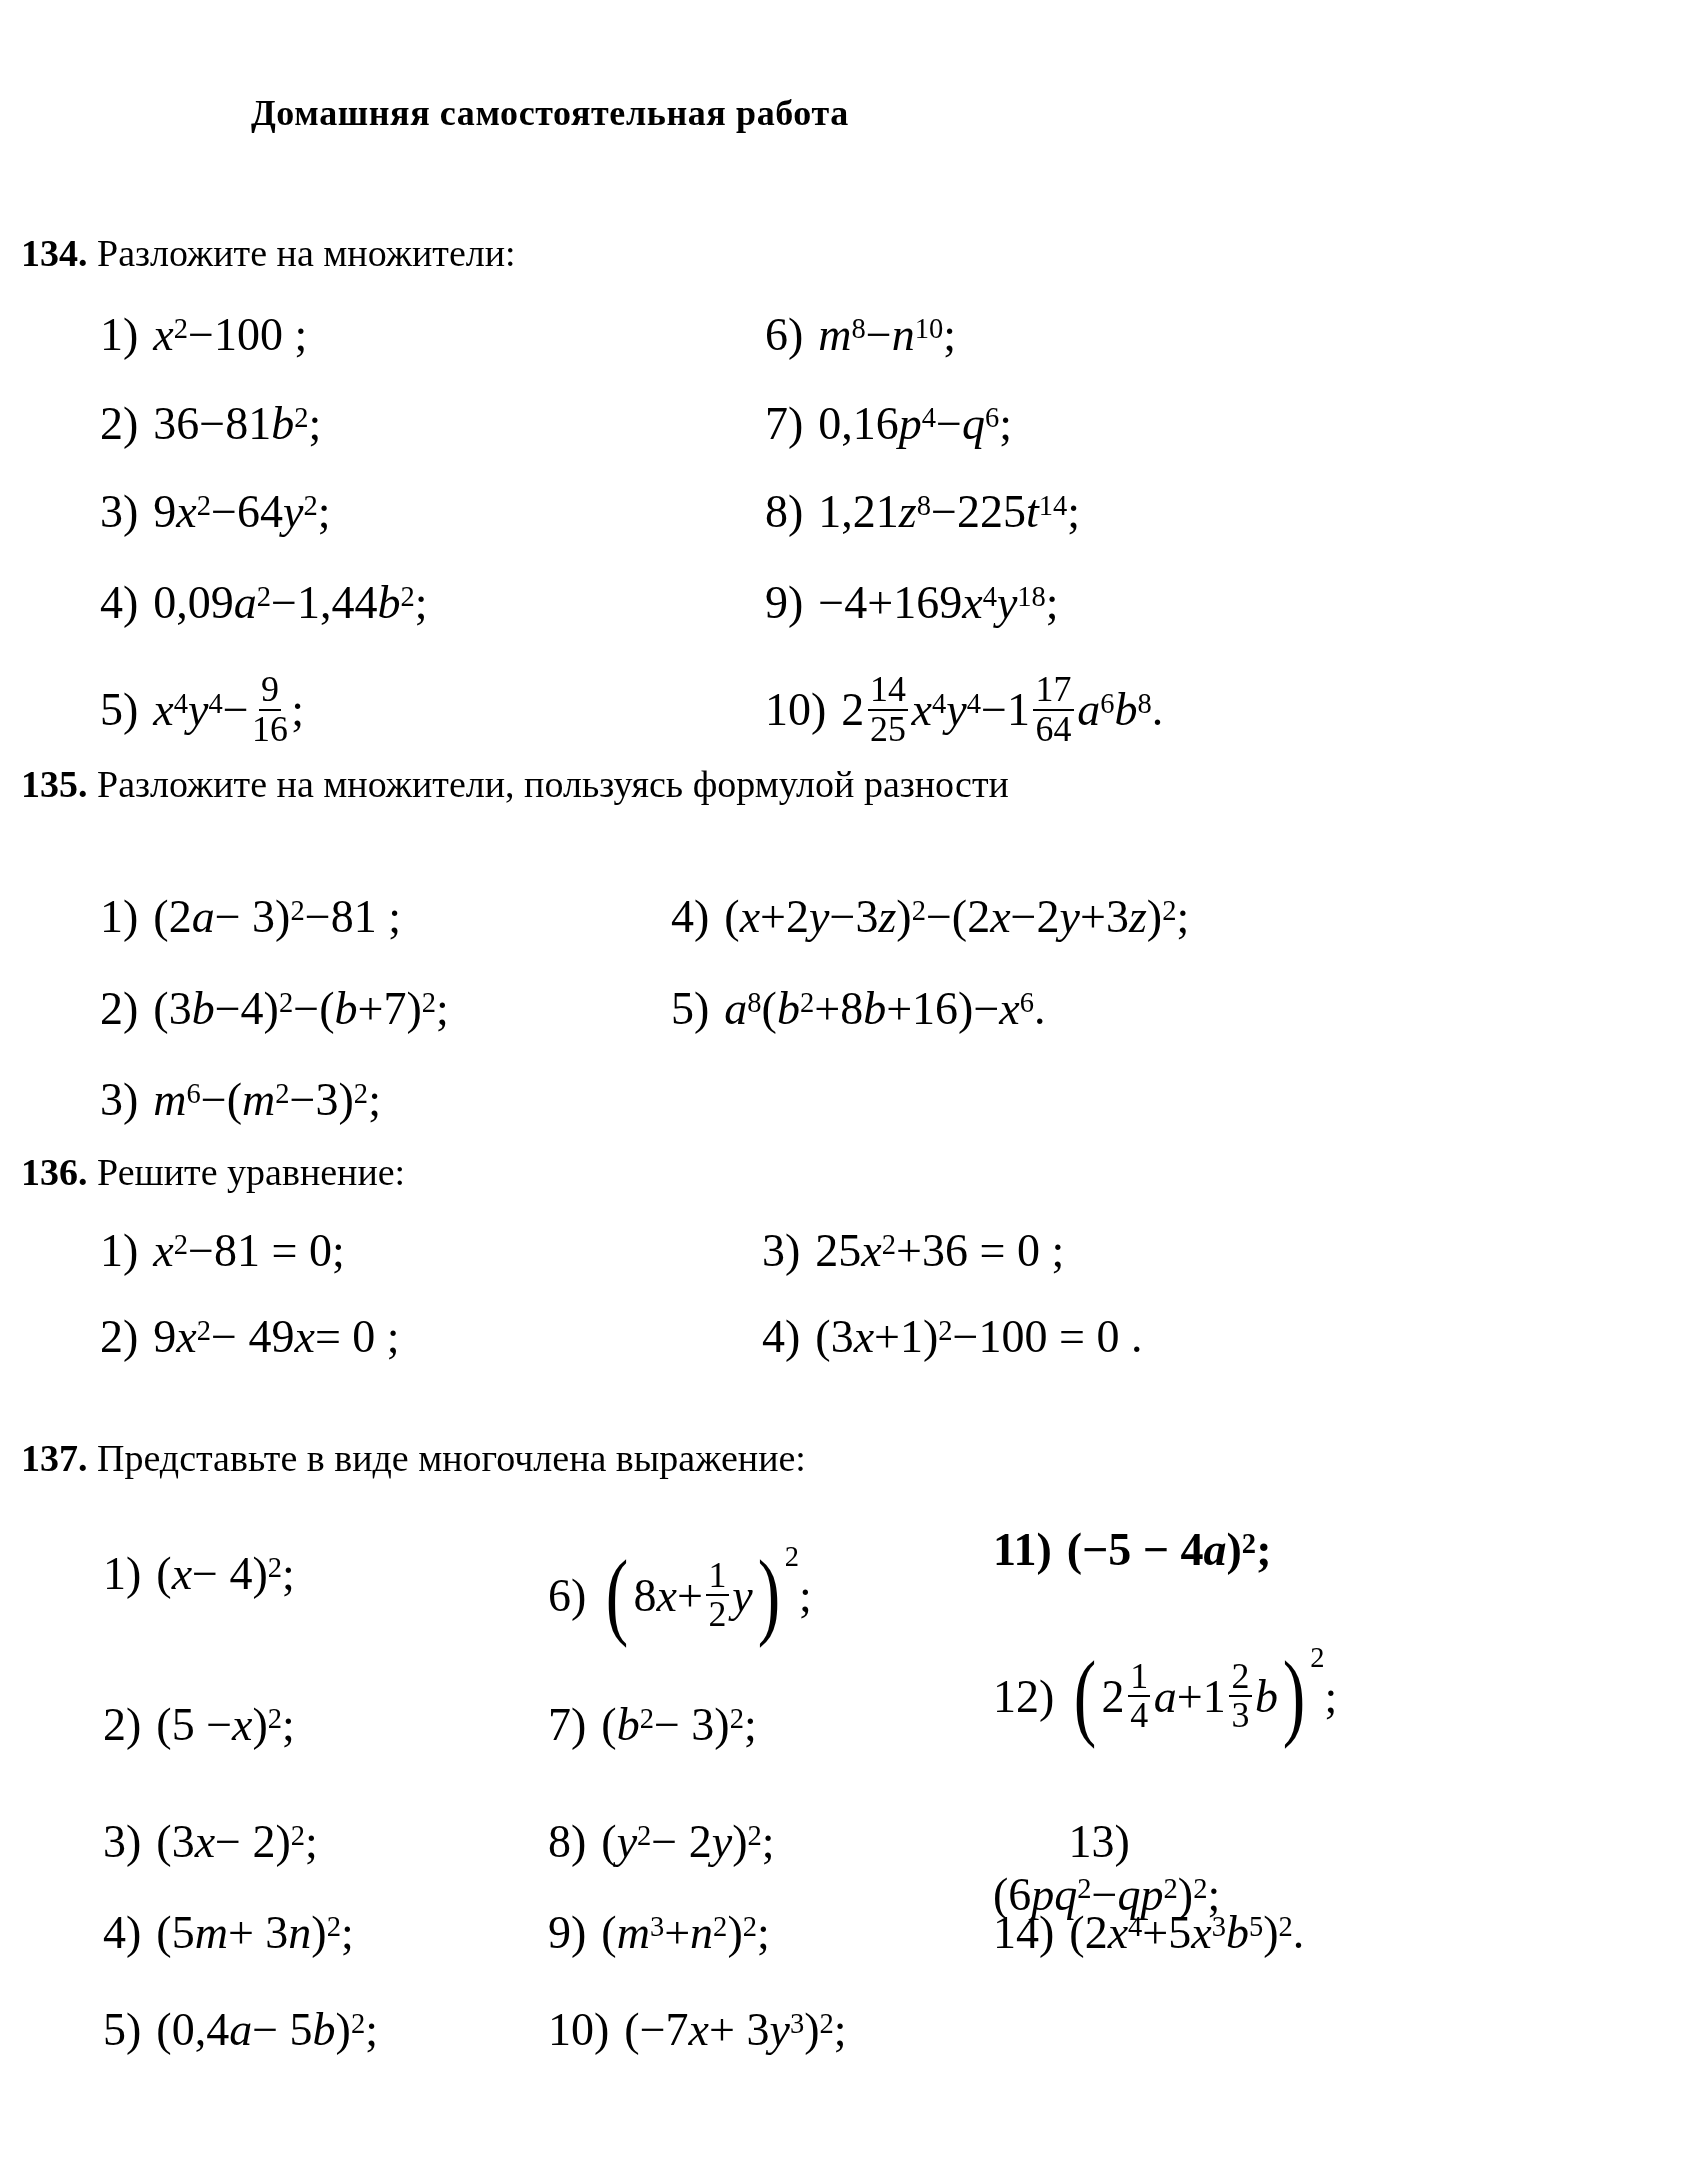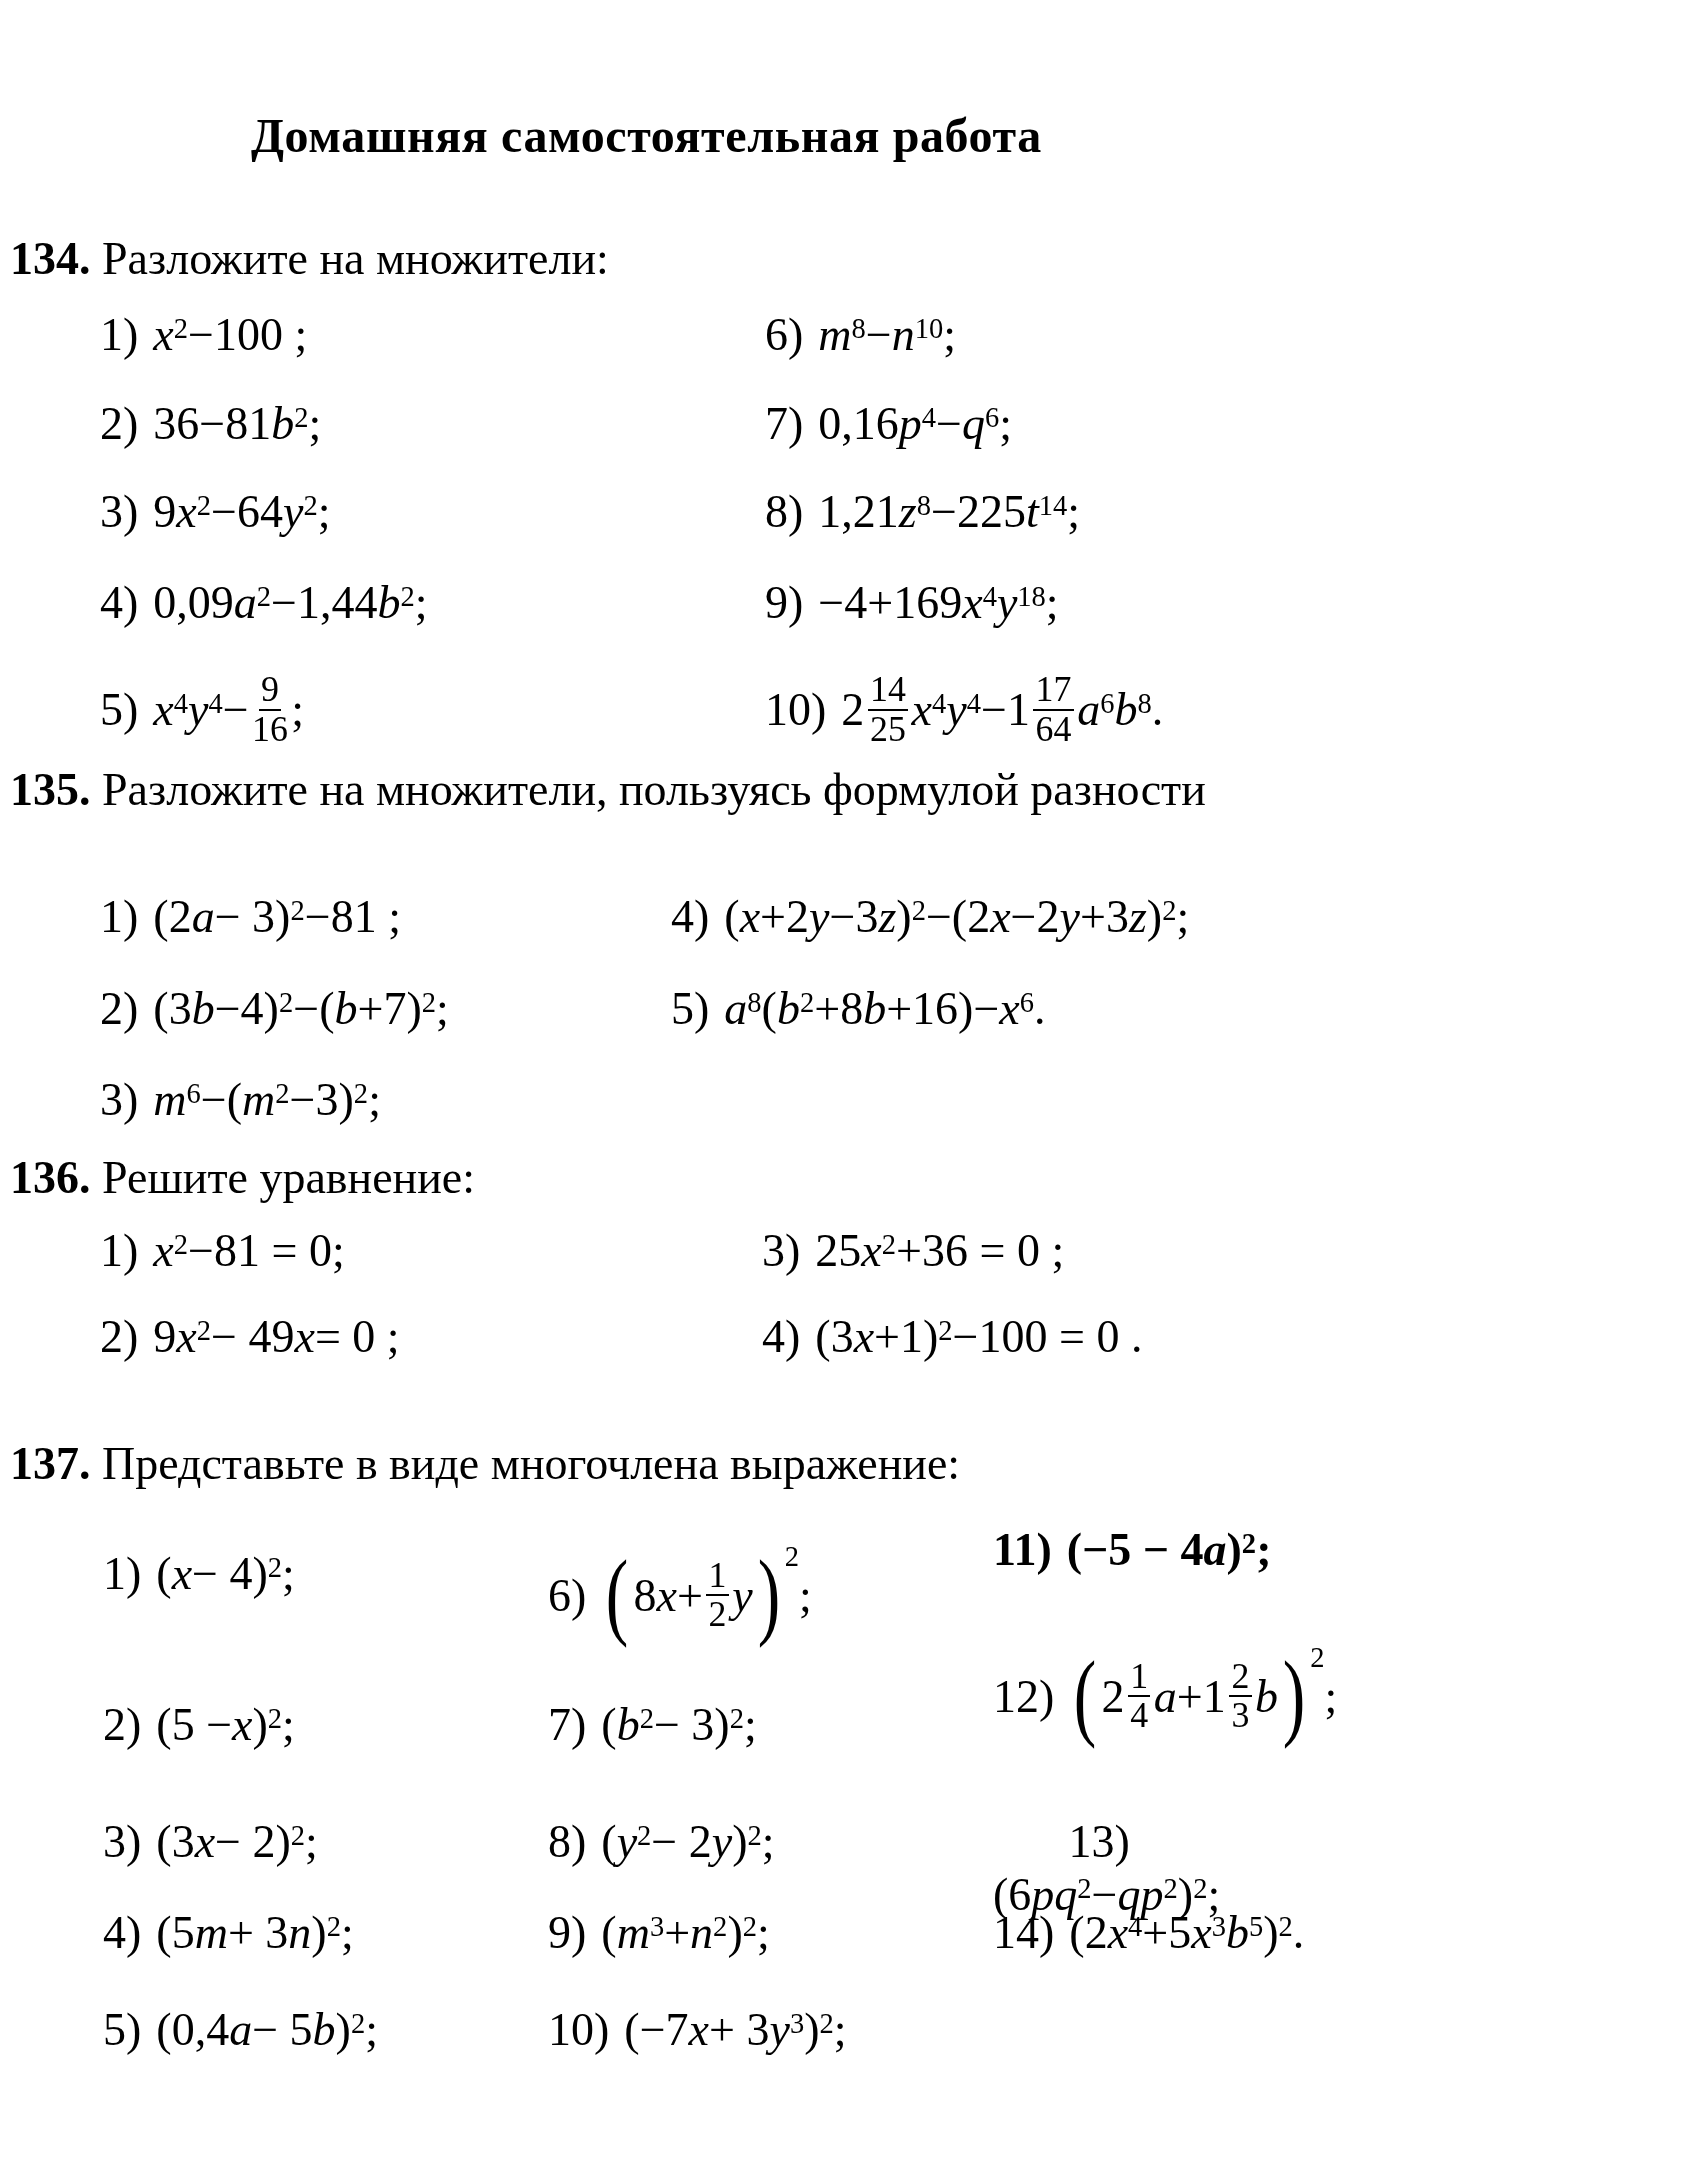--- a/index.html
+++ b/index.html
@@ -1,25 +1,25 @@
 <!DOCTYPE html>
 <html style="font-size:9px"><head>
 <meta charset="utf-8">
 <style>
   html, body { margin: 0; padding: 0; background: #ffffff; }
   body {
     width: 1689px; height: 2183px; position: relative; overflow: hidden;
     font-family: "Liberation Serif", "DejaVu Serif", serif; color: #000;
   }
   .title {
-    position: absolute; left: 251px; top: 108px;
-    font-size: 48px; font-weight: bold; letter-spacing: 0.6px;
+    position: absolute; left: 251px; top: 92px;
+    font-size: 36px; font-weight: bold; letter-spacing: 0.6px;
   }
   .task-head {
-    position: absolute; left: 10px; font-size: 46px; line-height: 1.35;
+    position: absolute; left: 21px; font-size: 38px; line-height: 1.35;
   }
   .task-head .num { font-weight: bold; }
   .task-head .cont { display: block; padding-left: 87px; }
   .item {
     position: absolute; font-size: 46px; white-space: nowrap;
     display: flex; align-items: center;
   }
   .item .lbl { margin-right: 15px; }
   .expr { display: inline-flex; align-items: center; }
   .expr i { font-style: italic; }

